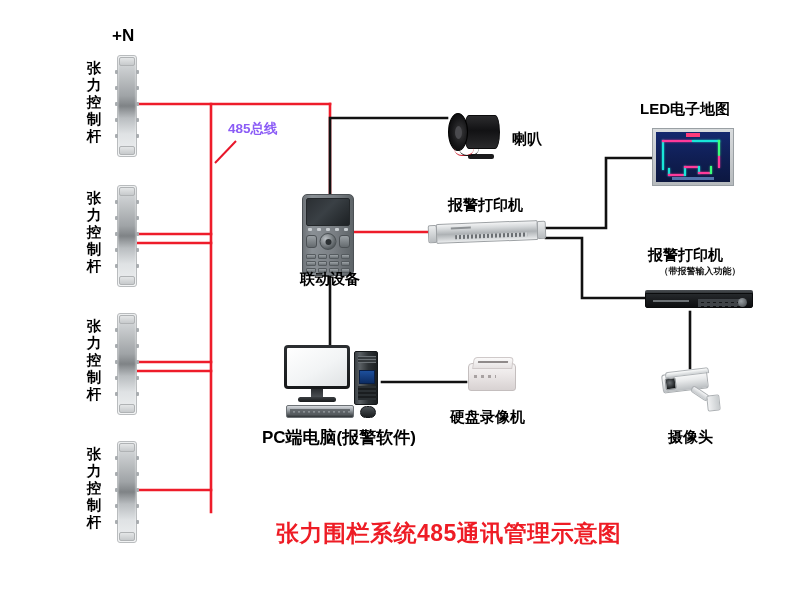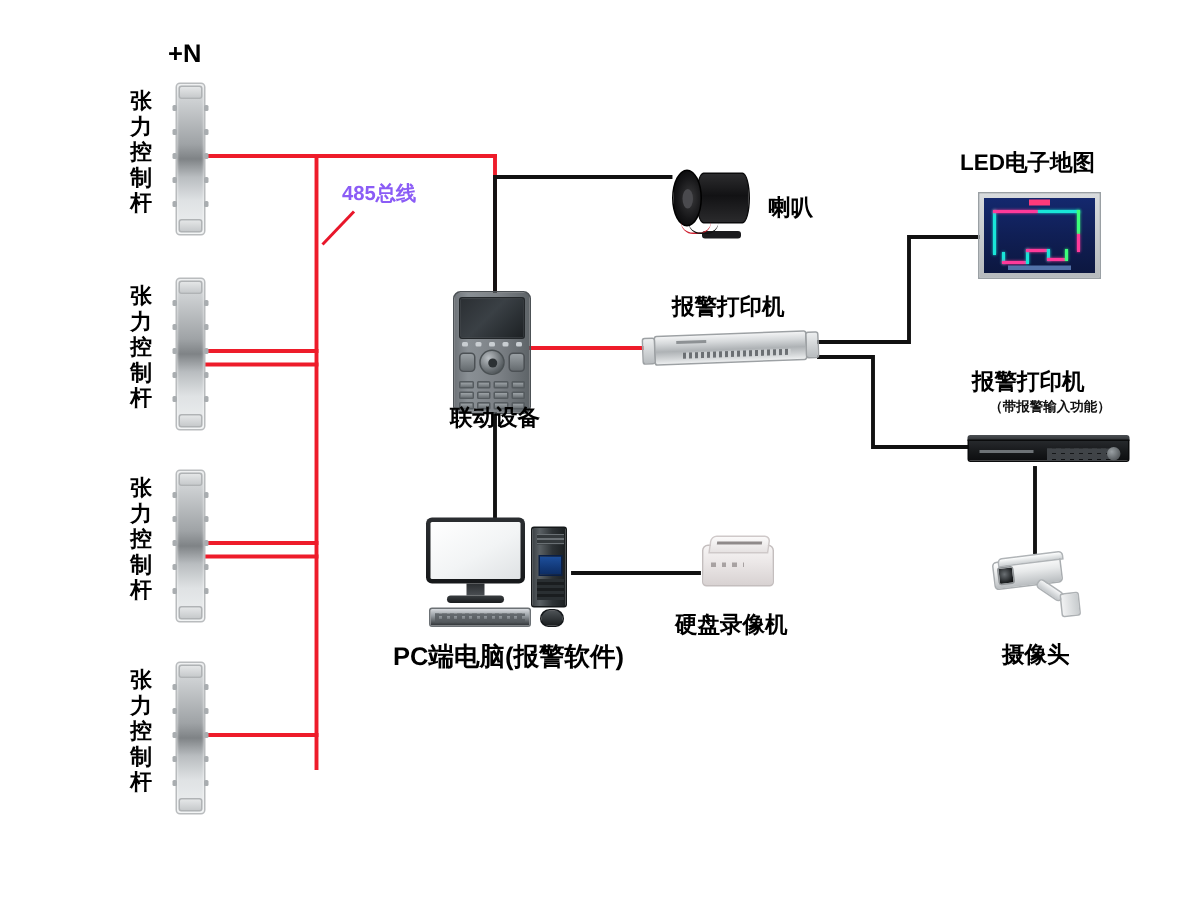--- a/index.html
+++ b/index.html
@@ -739,14 +739,15 @@
   <div class="lbl" style="left:262px; top:428px; font-size:17px;">PC端电脑(报警软件)</div>
 
   <div class="printer" style="left:466px; top:355px;">
     <div class="base"></div>
     <div class="top"></div>
     <div class="slot"></div>
     <div class="btns"></div>
   </div>
   <div class="lbl" style="left:450px; top:408px; font-size:15px;">硬盘录像机</div>
 
+  <div class="title" style="left:276px; top:518px;">张力围栏系统485通讯管理示意图</div>
 
 </div>
 
 </body></html>

